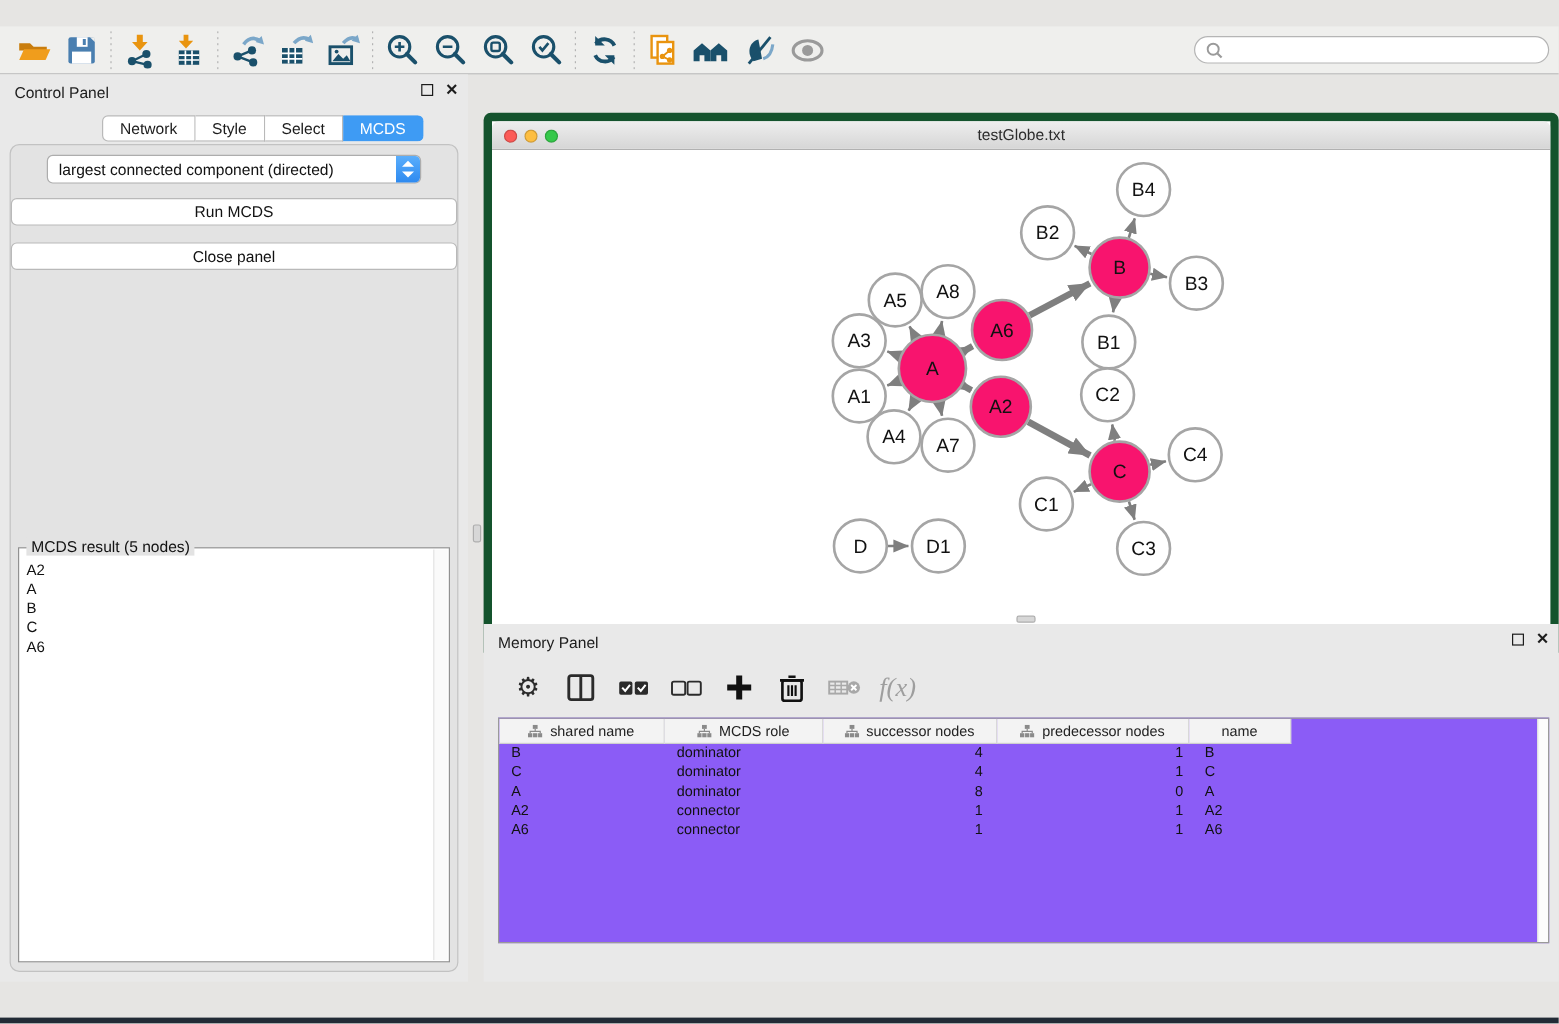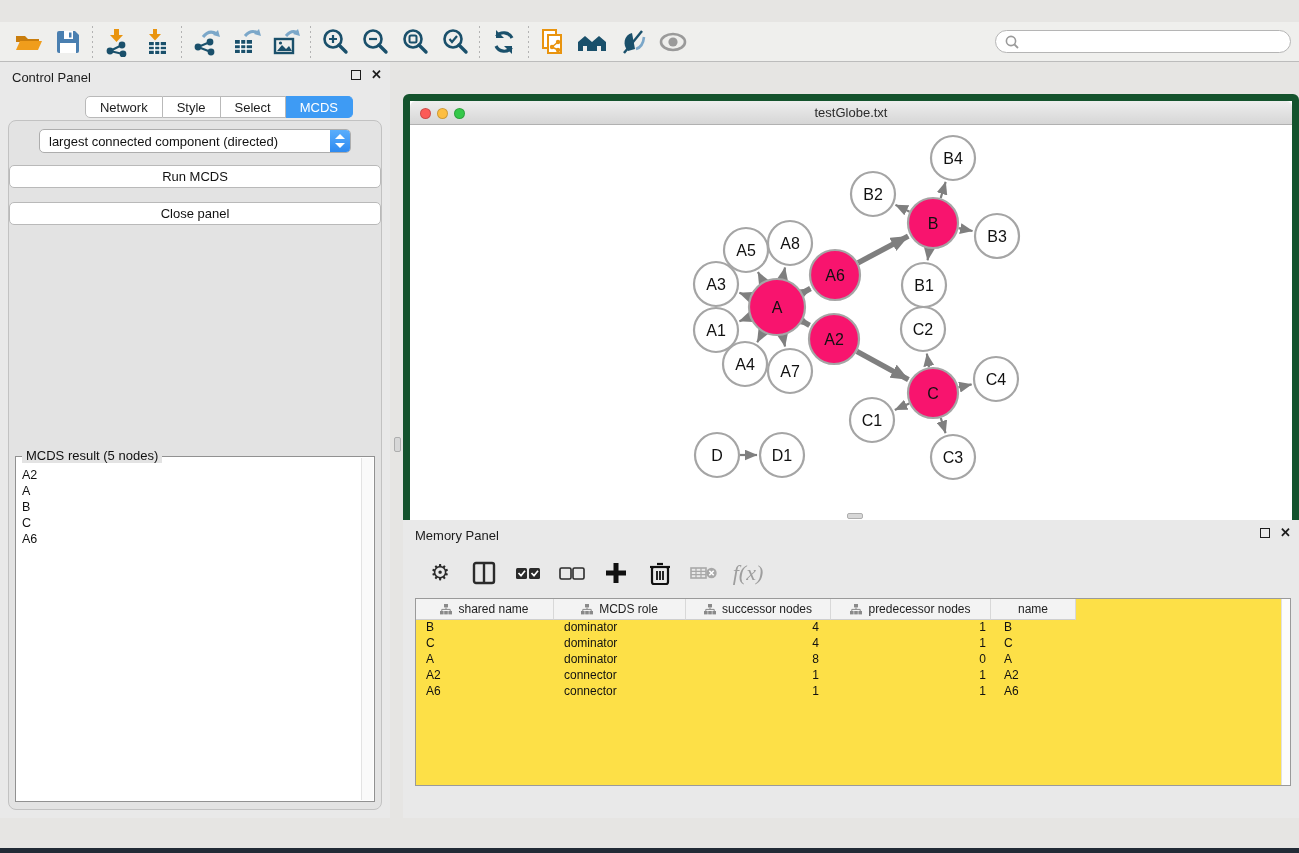--- a/index.html
+++ b/index.html
@@ -83,21 +83,21 @@
     border:1px solid #aeaeae; border-radius:2px; }
   .vhandle { position:absolute; left:394px; top:375px; width:7px; height:15px; background:#d7d7d7;
     border:1px solid #aeaeae; border-radius:2px; }
 
   
   .tpanel { position:absolute; left:0; top:458px; width:896px; height:298px; background:#e9e9e9; }
   .ttoolbar { display:flex; align-items:center; gap:14px; padding:6px 0 0 22px; height:44px; }
   .tico { width:30px; height:30px; display:flex; align-items:center; justify-content:center; }
   .gearchar { font-size:22px; color:#2b2b2b; line-height:28px; }
   .fx { font-family:"Liberation Serif", serif; font-style:italic; font-size:22px; color:#9e9e9e; }
-  .datatable { position:absolute; left:12px; right:8px; top:78px; height:188px; background:#fde047;
+  .datatable { position:absolute; left:12px; right:8px; top:78px; height:188px; background:#8b5cf6;
     border:1px solid #9a9a9a; overflow:hidden; }
   .thead { display:flex; height:21px; }
   .th { background:#f3f3f3; border-right:1px solid #d8d8d8; border-bottom:1px solid #cfcfcf;
     display:flex; align-items:center; justify-content:center; gap:6px; font-size:12px; color:#222; }
   .trow { display:flex; height:16px; font-size:12px; color:#111; }
   .td { overflow:hidden; white-space:nowrap; }
   .td.l { text-align:left; } .td.r { text-align:right; }
   .ttrack { position:absolute; right:0; top:0; bottom:0; width:9px; background:#fcfcfc; border-left:1px solid #e0e0e0; }
   .bottomtabs { display:flex; justify-content:center; margin-top:8px; }
 

